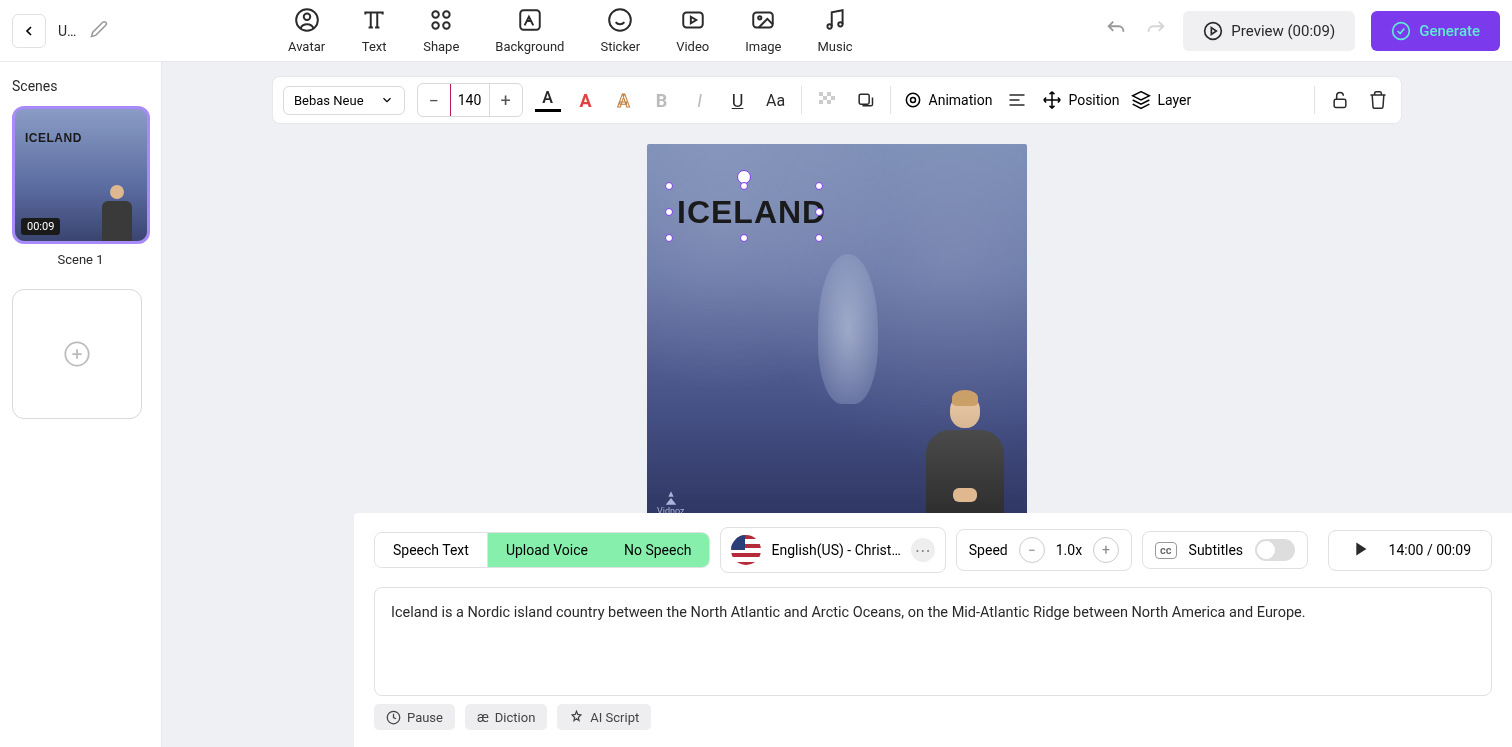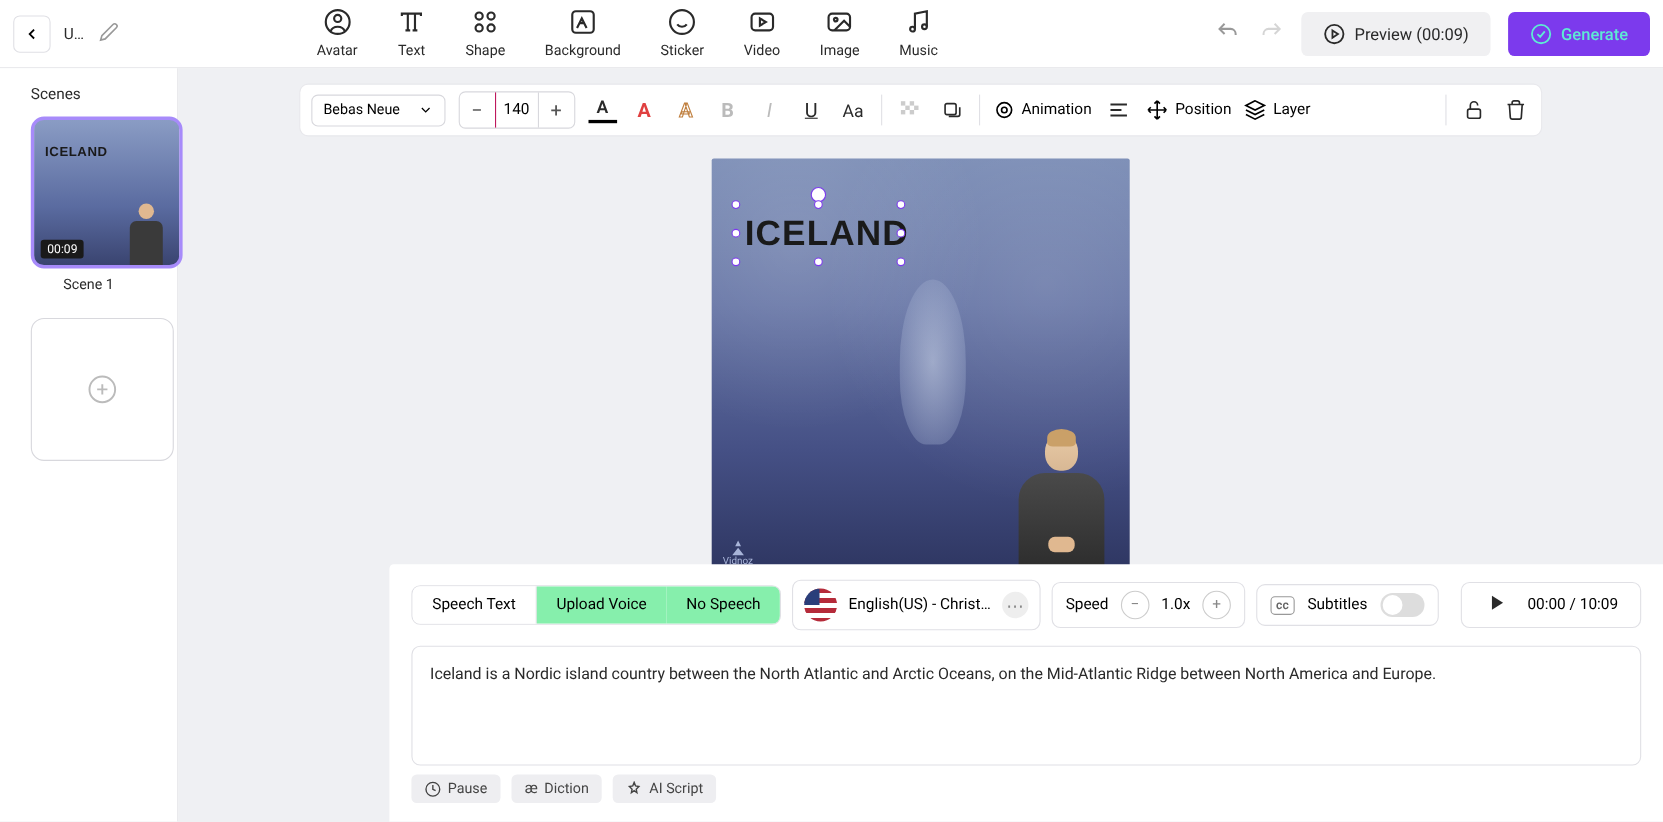--- a/index.html
+++ b/index.html
@@ -15,21 +15,21 @@
 .tool-btn svg { color: #2a2a2a; }
 .tool-label { font-size: 13px; color: #2a2a2a; }
 
 .header-right { margin-left: auto; display: flex; align-items: center; gap: 16px; }
 .undo-redo { display: flex; gap: 18px; color: #999; }
 .preview-btn { background: #f0f0f2; border-radius: 6px; padding: 10px 20px; display: flex; align-items: center; gap: 8px; font-size: 15px; color: #2a2a2a; cursor: pointer; }
 .generate-btn { background: #7c3aed; color: #5eead4; border-radius: 6px; padding: 10px 20px; display: flex; align-items: center; gap: 8px; font-size: 15px; font-weight: 500; cursor: pointer; }
 
 .main-area { display: flex; height: calc(100% - 62px); }
 
-.sidebar { width: 162px; background: #fff; border-right: 1px solid #e8e8ec; padding: 16px 28px; }
+.sidebar { width: 162px; background: #fff; border-right: 1px solid #e8e8ec; padding: 16px 12px; }
 .sidebar-title { font-size: 14px; color: #2a2a2a; margin-bottom: 12px; }
 .scene-thumb { position: relative; width: 138px; height: 138px; border: 3px solid #a78bfa; border-radius: 12px; overflow: hidden; background: linear-gradient(180deg, #8a9cc4 0%, #5a6ba0 60%, #3a4470 100%); }
 .scene-thumb-text { position: absolute; top: 22px; left: 10px; font-family: 'Arial Black', sans-serif; font-weight: 900; font-size: 12px; color: #1a1a1a; letter-spacing: 0.5px; }
 .scene-avatar { position: absolute; bottom: 0; right: 8px; width: 44px; height: 56px; }
 .scene-avatar-head { width: 14px; height: 14px; background: #e0b890; border-radius: 50%; margin: 0 auto; }
 .scene-avatar-body { width: 30px; height: 40px; background: #3a3a3a; border-radius: 6px 6px 0 0; margin: 2px auto 0; }
 .scene-time { position: absolute; bottom: 6px; left: 6px; background: #1a1a1a; color: #fff; font-size: 11px; padding: 2px 6px; border-radius: 3px; }
 .scene-label { text-align: center; margin-top: 8px; font-size: 13px; color: #2a2a2a; }
 .add-scene { margin-top: 22px; width: 130px; height: 130px; border: 1px solid #d8d8dd; border-radius: 12px; display: flex; align-items: center; justify-content: center; cursor: pointer; color: #bbb; }
 
@@ -354,21 +354,21 @@
           <span class="cc-icon">cc</span>
           <span>Subtitles</span>
           <div class="toggle"></div>
         </div>
         <div class="playback">
           <span class="play-btn">
             <svg width="22" height="22" viewBox="0 0 24 24" fill="currentColor">
                 <path d="M8 5v14l11-7z"></path>
               </svg>
           </span>
-          <span>00:00 / 10:09</span>
+          <span>14:00 / 00:09</span>
         </div>
       </div>
       <div class="speech-input">Iceland is a Nordic island country between the North Atlantic and Arctic Oceans, on the Mid-Atlantic Ridge between North America and Europe.</div>
       <div class="bottom-tools">
         <div class="bt-btn">
           <svg width="15" height="15" viewBox="0 0 24 24" fill="none" stroke="currentColor" stroke-width="2">
               <circle cx="12" cy="12" r="10"></circle>
               <path d="M12 6v6l4 2"></path>
             </svg>
           <span>Pause</span>

